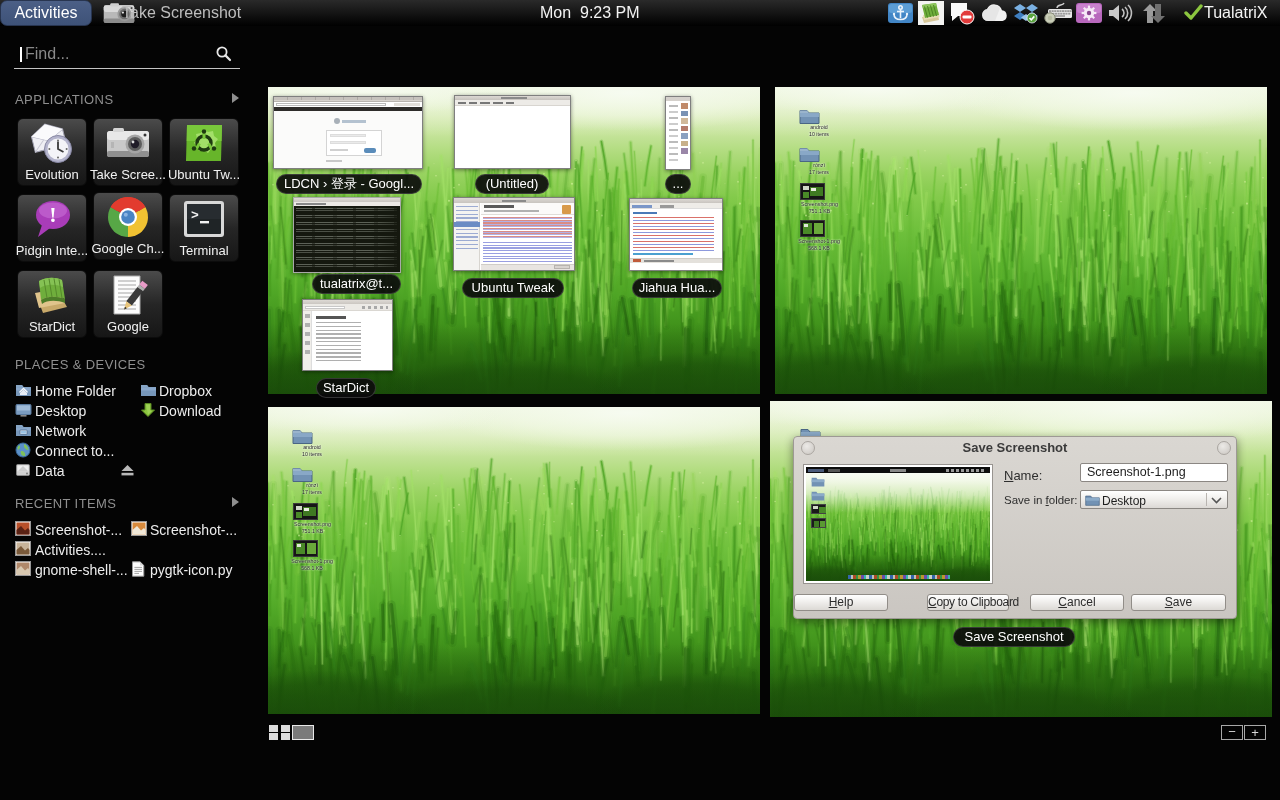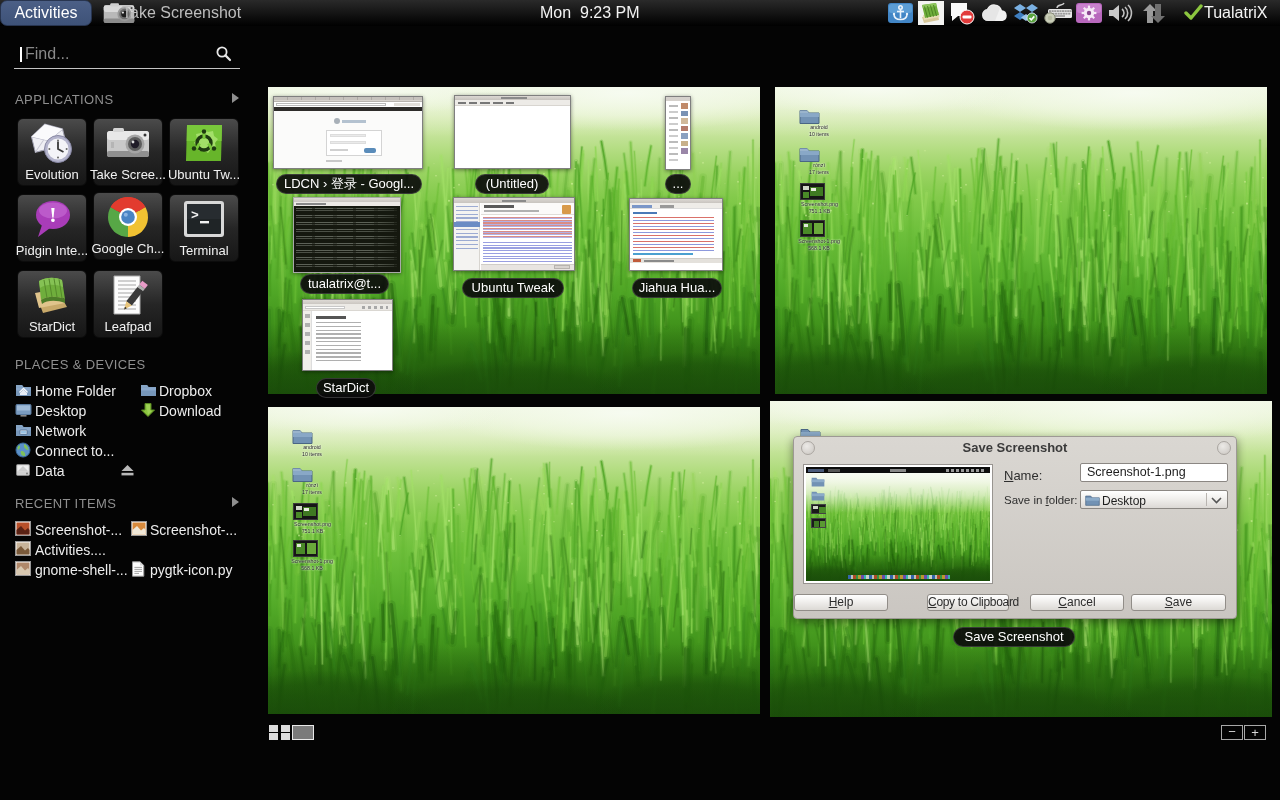--- a/index.html
+++ b/index.html
@@ -1539,21 +1539,21 @@
           <path d="M12 36 H30"></path>
         </g>
         <g transform="rotate(38 28 24)">
           <rect x="24.5" y="6" width="7" height="5" fill="#e89cc8"></rect>
           <rect x="24.5" y="11" width="7" height="3" fill="#b0b0b0"></rect>
           <rect x="24.5" y="14" width="7" height="18" fill="#3a3a3a"></rect>
           <path d="M24.5 32 L28 40 L31.5 32 Z" fill="#e8c47a"></path>
           <path d="M26.8 37.2 L28 40 L29.2 37.2 Z" fill="#222"></path>
         </g>
       </svg></div>
-    <div class="tlabel">Leafpad</div>
+    <div class="tlabel">Google</div>
   </div>
 <div class="hdr" style="left:15px;top:357px">PLACES &amp; DEVICES</div>
 <div class="licon" style="left:15px;top:382px"><svg width="17" height="16" viewBox="0 0 17 16">
       <path d="M1 3 h6 l1.5 2 H16 v9 H1 Z" fill="#6d8db0"></path>
       <path d="M1 3 h6 l1.5 2 H16 v3 H1 Z" fill="#87a6c6"></path>
       <path d="M1 5.6 H16 V14 H1 Z" fill="#7797ba"></path>
       <path d="M1 5.6 H16 V8.5 H1 Z" fill="#8fadd0" opacity=".8"></path>
       <path d="M5 11 L8.5 7.5 L12 11 V13 H5 Z" fill="#e8eef6"></path>
       <path d="M4.4 10.4 L8.5 6.4 L12.6 10.4" stroke="#fff" stroke-width="1.2" fill="none"></path>
     </svg></div>
@@ -1718,21 +1718,21 @@
       <div class="abs" style="left:0;top:11px;width:9px;bottom:0;background:#f0eeea;border-right:1px solid #ddd"></div>
       <div class="abs" style="left:2px;top:14px;width:5px;height:40px;background:repeating-linear-gradient(180deg,#b0b0b0 0 4px,transparent 4px 9px)"></div>
       <div class="abs" style="left:13px;top:16px;width:30px;height:2.5px;background:#555"></div>
       <div class="abs" style="left:13px;top:22px;right:6px;height:42px;background:repeating-linear-gradient(180deg,rgba(110,110,110,.55) 0 1.4px,transparent 1.4px 3.8px)"></div>
       <div class="abs" style="left:58px;top:22px;right:6px;bottom:6px;background:#fff"></div>
     </div>
   </div>
 <div class="wlabel" style="left:276px;top:174px;width:146px">LDCN › 登录 - Googl...</div>
 <div class="wlabel" style="left:475px;top:174px;width:74px">(Untitled)</div>
 <div class="wlabel" style="left:665px;top:174px;width:26px">...</div>
-<div class="wlabel" style="left:300px;top:274px;width:89px">tualatrix@t...</div>
+<div class="wlabel" style="left:312px;top:274px;width:89px">tualatrix@t...</div>
 <div class="wlabel" style="left:462px;top:278px;width:102px">Ubuntu Tweak</div>
 <div class="wlabel" style="left:632px;top:278px;width:90px">Jiahua Hua...</div>
 <div class="wlabel" style="left:316px;top:378px;width:60px">StarDict</div>
 <div class="ws" style="left:775px;top:87px;width:492px;height:307px">
     <svg class="ws-bg " viewBox="0 0 492 308" preserveAspectRatio="none">
       <use href="#grass"></use>
     </svg>
     <svg class="abs" style="left:24px;top:21px" width="21" height="16" viewBox="0 0 21 16">
       <path d="M1 2.5 h7 l2 2.5 H20 v10.5 H1 Z" fill="#7292b4" stroke="#4a6684" stroke-width="1"></path>
       <path d="M1 5 H20 V9 H1 Z" fill="#8cabc9" opacity=".9"></path>

